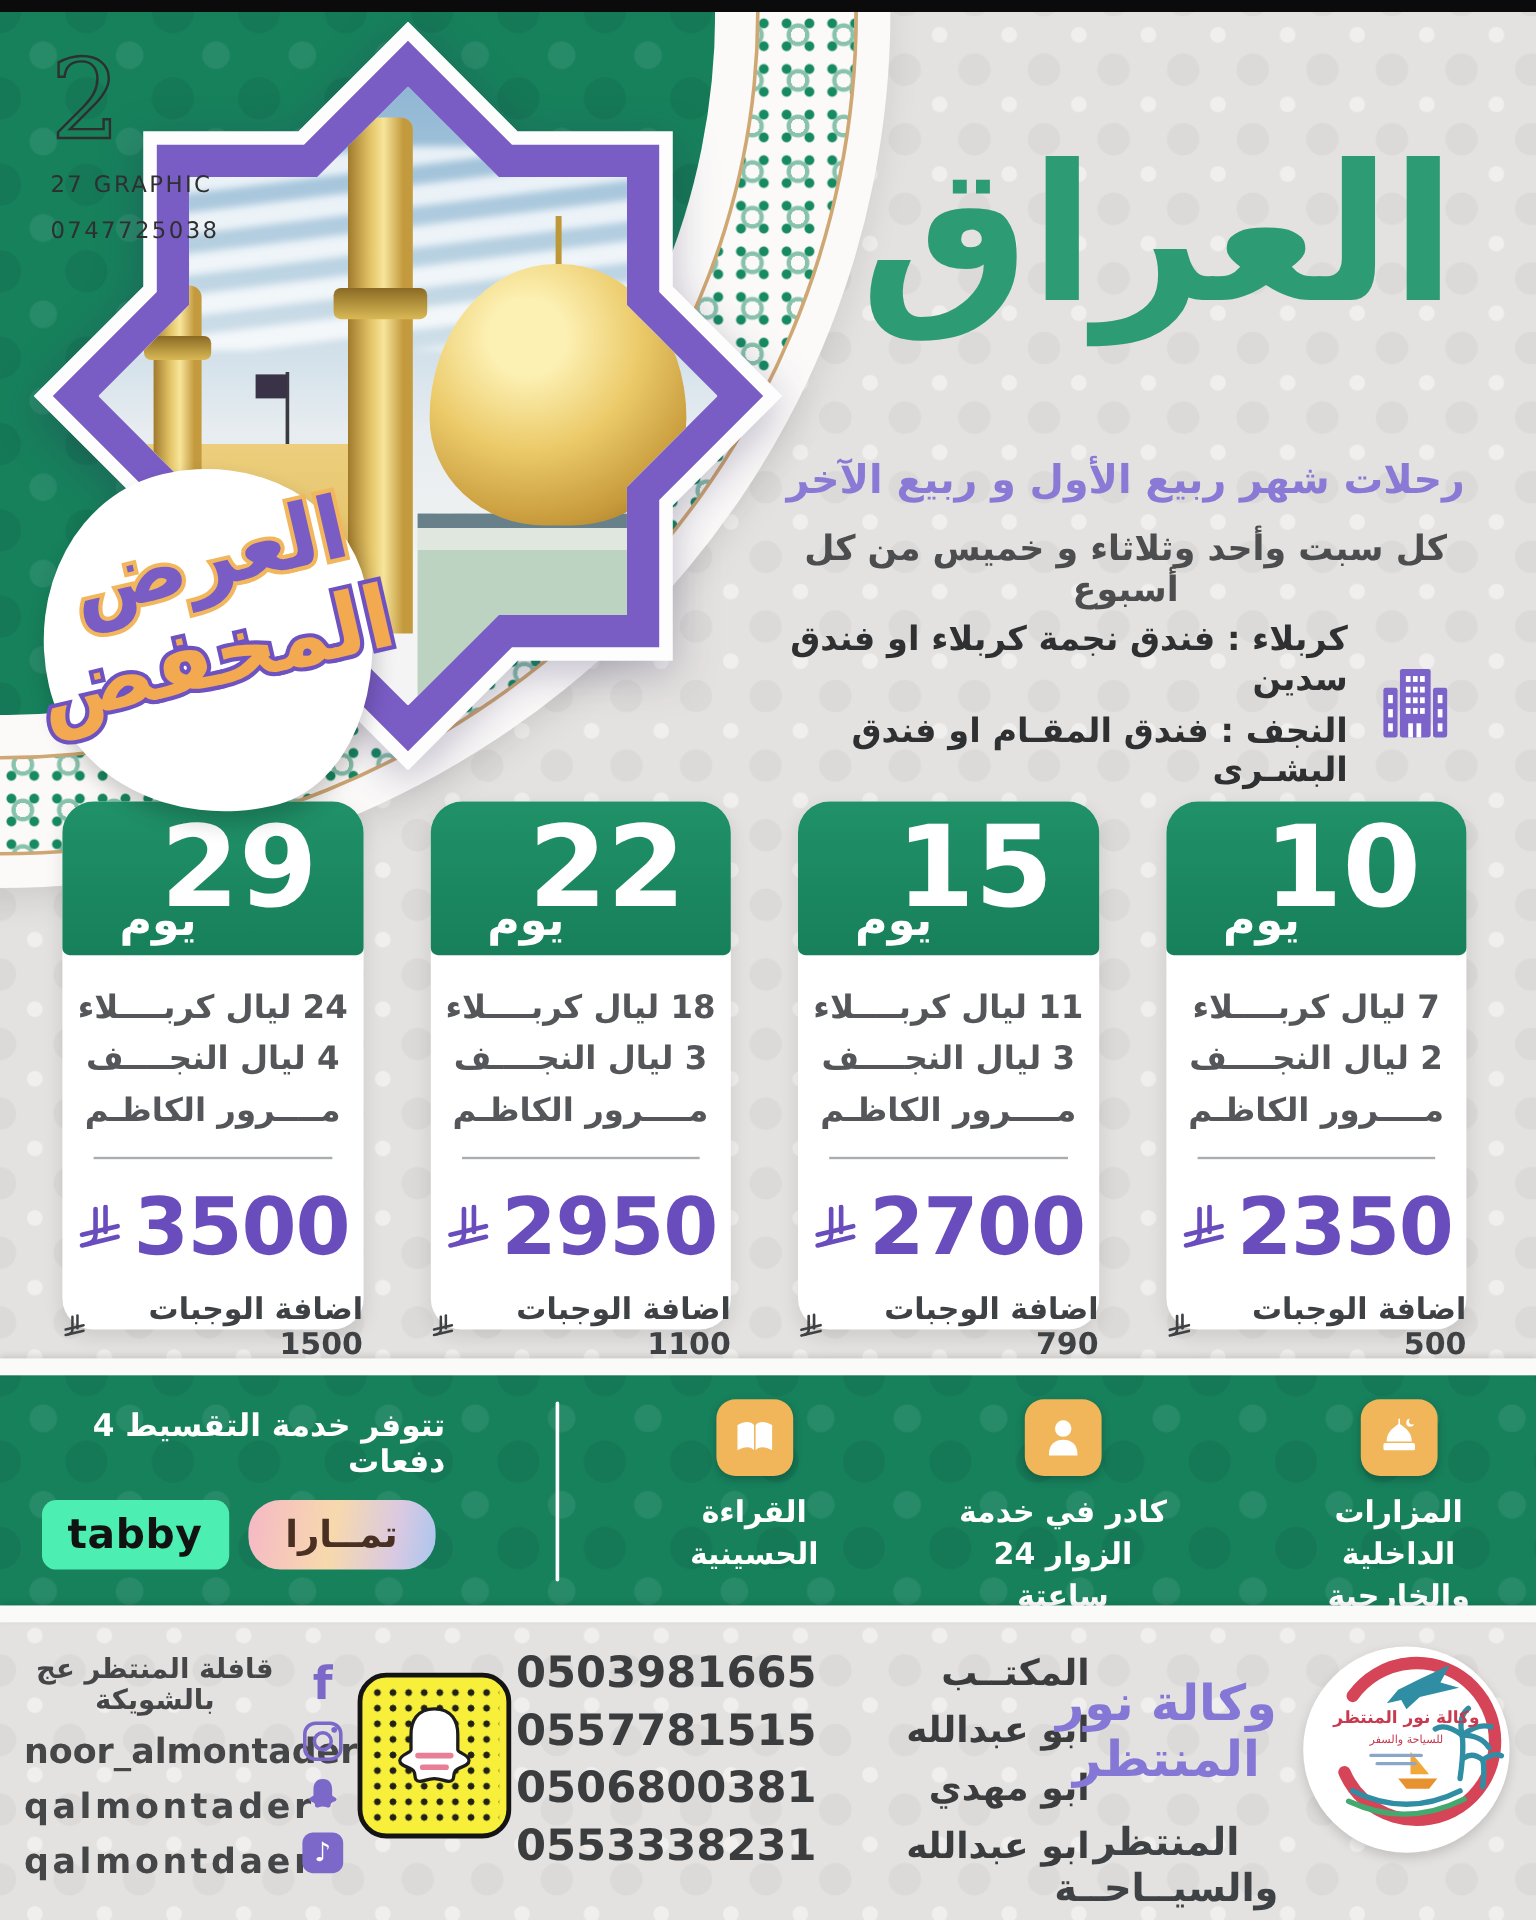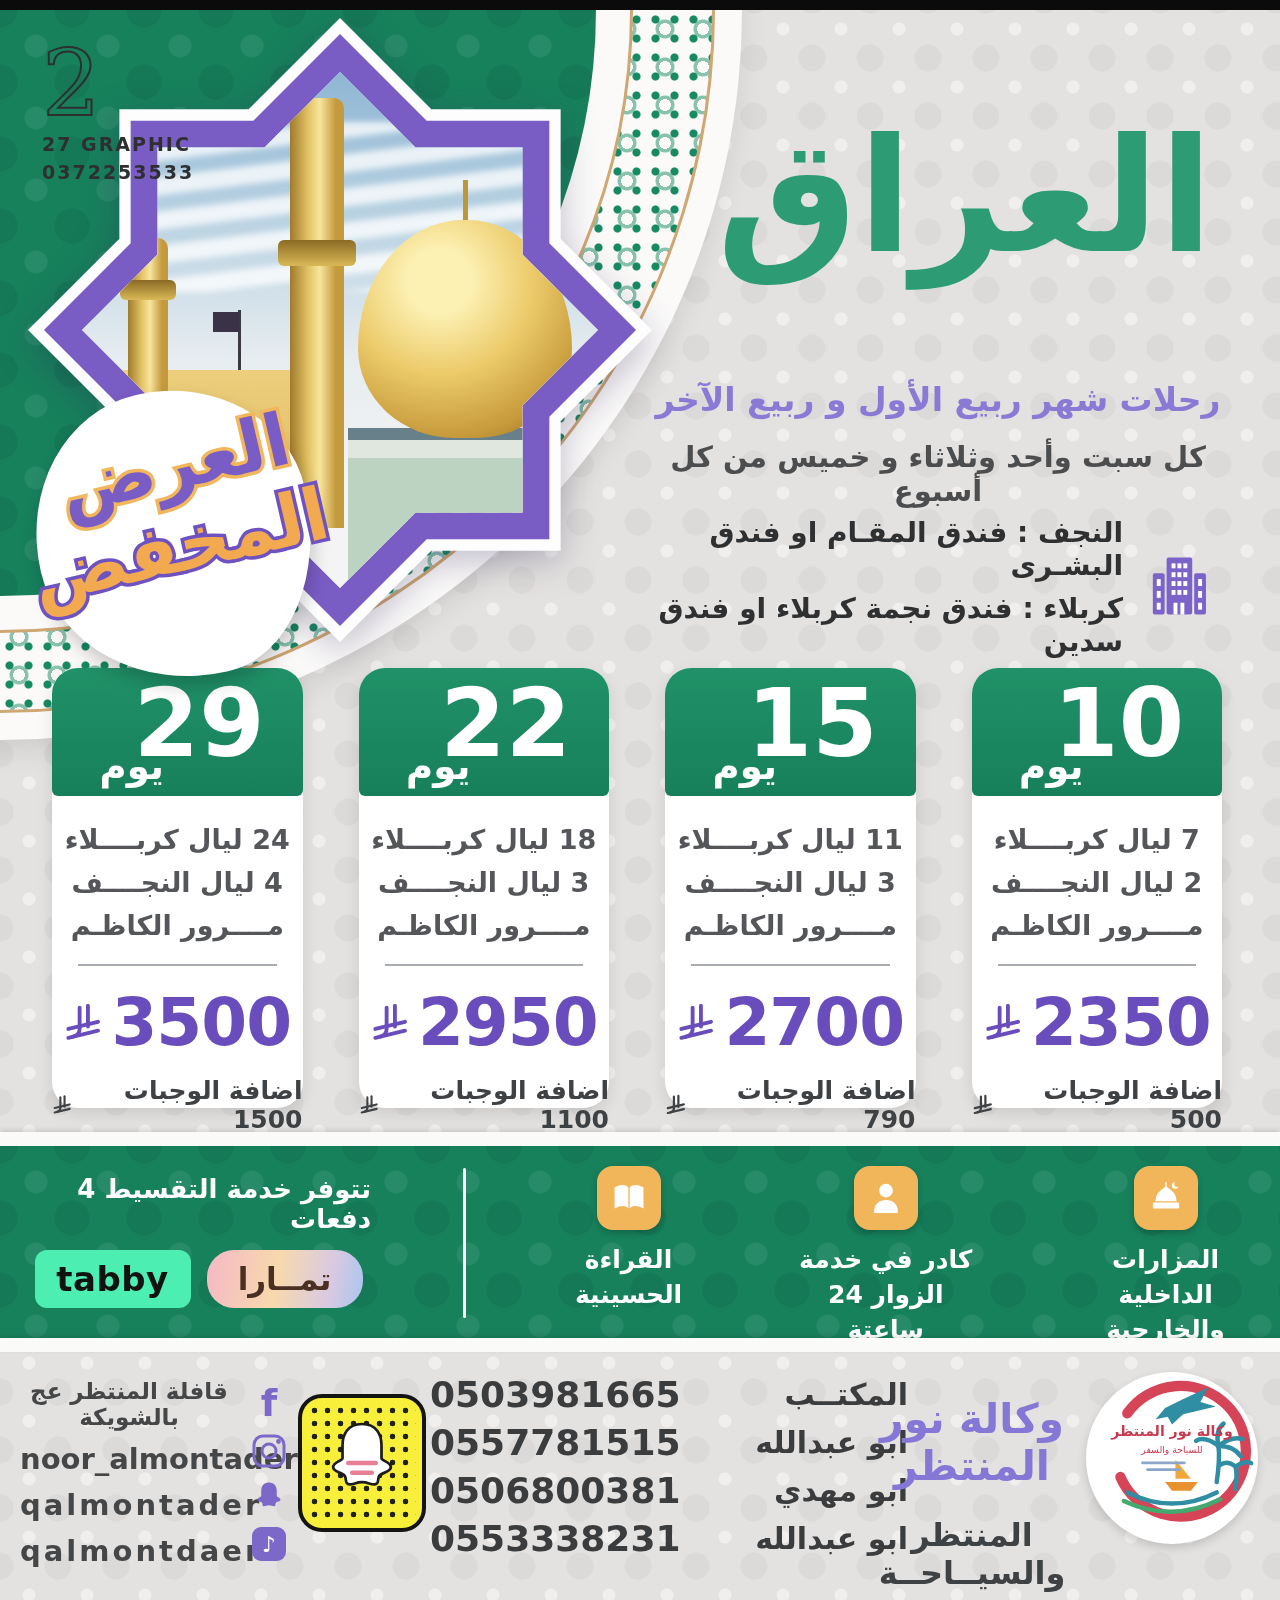--- a/index.html
+++ b/index.html
@@ -27,21 +27,21 @@
   .green-pat{background-color:#17815c;
     background-image:
       radial-gradient(circle, rgba(255,255,255,.07) 0 11px, transparent 12px),
       radial-gradient(circle, rgba(0,0,0,.07) 0 17px, transparent 18px);
     background-size:72px 72px,72px 72px;background-position:0 0,36px 36px;}
 
   
   .wm{position:absolute;left:42px;top:40px;z-index:7;color:#2e2f31;}
   .wm-sym{font-family:"DejaVu Serif",serif;font-size:92px;line-height:.95;color:transparent;
     -webkit-text-stroke:2px #2e2f31;}
-  .wm-l{font-size:19px;font-weight:bold;letter-spacing:2px;margin-top:6px;}
+  .wm-l{font-size:19px;font-weight:normal;letter-spacing:2px;margin-top:16px;}
 
   
   .star{position:absolute;left:28px;top:18px;width:624px;height:624px;z-index:4;
     --star:polygon(100% 50%,85.36% 35.36%,85.36% 14.64%,64.64% 14.64%,50% 0%,35.36% 14.64%,14.64% 14.64%,14.64% 35.36%,0% 50%,14.64% 64.64%,14.64% 85.36%,35.36% 85.36%,50% 100%,64.64% 85.36%,85.36% 85.36%,85.36% 64.64%);
     filter:drop-shadow(0 10px 18px rgba(40,30,80,.28));}
   .s-white{position:absolute;inset:0;background:#fdfdfd;clip-path:var(--star);}
   .s-purple{position:absolute;inset:16px;background:#7a5cc5;clip-path:var(--star);}
   .s-photo{position:absolute;inset:54px;clip-path:var(--star);overflow:hidden;background:#cfe0ea;}
   .sky{position:absolute;inset:0;background:linear-gradient(180deg,#8fb6d4 0%,#b9d2e2 28%,#e6ecf0 55%,#f3f4f3 78%);}
   .clouds{position:absolute;left:-20px;right:-20px;top:50px;height:170px;opacity:.85;filter:blur(3px);
@@ -142,21 +142,21 @@
 
   <div class="deco">
     <div class="ring-pat"></div>
     <div class="ring-white"></div>
     <div class="blob green-pat"></div>
   </div>
 
   <div class="wm">
     <div class="wm-sym">2</div>
     <div class="wm-l">27 GRAPHIC</div>
-    <div class="wm-l">0372253533</div>
+    <div class="wm-l">0747725038</div>
   </div>
 
   <div class="star">
     <div class="s-white"></div>
     <div class="s-purple"></div>
     <div class="s-photo">
       <div class="sky"></div>
       <div class="clouds"></div>
       <div class="iwan"></div>
       <div class="arch"></div>
@@ -206,22 +206,22 @@
       <g fill="#fff">
           <rect x="14" y="28" width="4" height="7"></rect>
           <rect x="14" y="40" width="4" height="7"></rect>
           <rect x="14" y="52" width="4" height="7"></rect>
       <rect x="56" y="28" width="4" height="7"></rect>
           <rect x="56" y="40" width="4" height="7"></rect>
           <rect x="56" y="52" width="4" height="7"></rect>
         </g>
     </svg>
     <div class="hotel-lines">
+      <span>كربلاء : فندق نجمة كربلاء او فندق سدين</span>
       <span>النجف : فندق المقـام او فندق البشـرى</span>
-      <span>كربلاء : فندق نجمة كربلاء او فندق سدين</span>
     </div>
   </div>
 
   <div class="cards">
 
     <div class="card">
       <div class="card-head">
         <div class="num">10</div>
         <div class="unit">يوم</div>
       </div>

